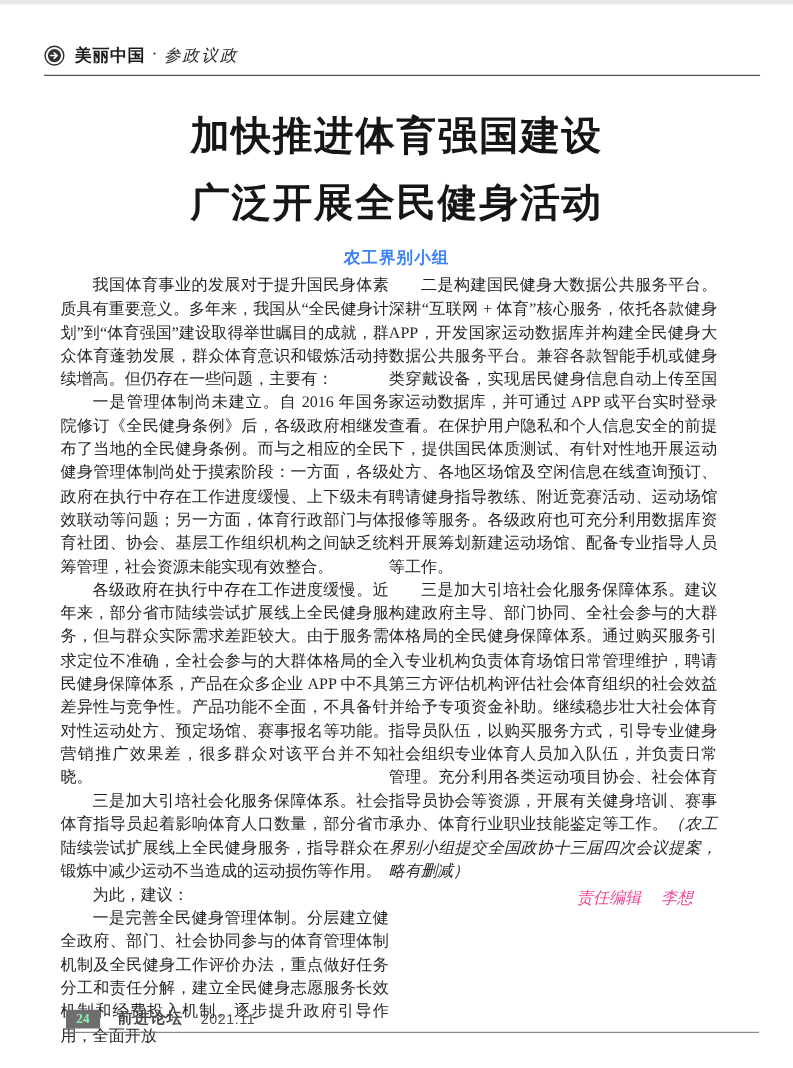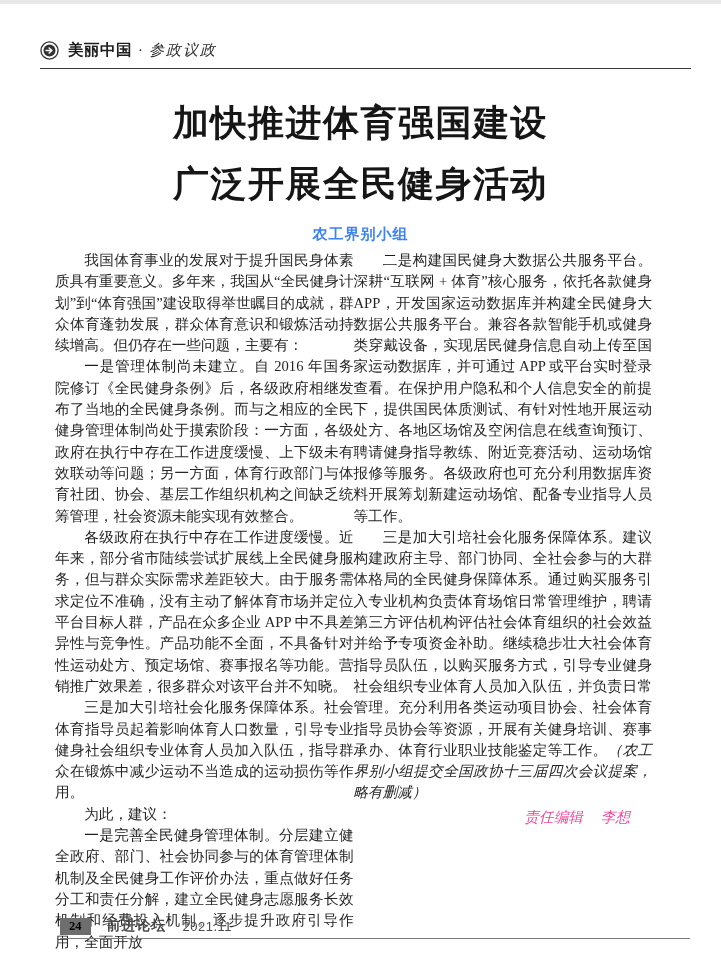--- a/index.html
+++ b/index.html
@@ -53,21 +53,21 @@
     font-style:italic;font-size:14.6px;line-height:21.3px;color:#ec4899;
   }
   .editor-line .name{margin-left:18px;}
   
   .page-footer{
     position:absolute;left:60px;right:31px;bottom:36px;
     display:flex;align-items:center;
     border-bottom:1px solid #7d7d7d;padding-bottom:3px;
   }
   .page-num{
-    background:#6e6e6e;color:#000000;font-weight:700;
+    background:#6e6e6e;color:#86efac;font-weight:700;
     font-family:"Liberation Serif", serif;font-size:12.5px;
     padding:1px 9px 2px 9px;line-height:14px;flex:0 0 auto;
   }
   .journal{
     margin-left:16px;font-family:"Liberation Sans", sans-serif;
     font-weight:700;font-size:14px;color:#4a4a4a;letter-spacing:1px;
   }
   .issue{
     margin-left:16px;font-family:"Liberation Sans", sans-serif;
     font-size:13px;color:#4a4a4a;letter-spacing:0.5px;
@@ -93,22 +93,22 @@
     <div class="main-title">加快推进体育强国建设</div>
     <div class="main-title">广泛开展全民健身活动</div>
     <div class="author">农工界别小组</div>
   </div>
 
   <div class="article">
 
     <div class="col">
       <p class="indent"><span class="lead"></span><span>我国体育事业的发展对于提升国民身体素质具有重要意义。多年来，我国从“全民健身计划”到“体育强国”建设取得举世瞩目的成就，群众体育蓬勃发展，群众体育意识和锻炼活动持续增高。但仍存在一些问题，主要有：</span></p>
       <p class="indent"><span class="lead">一是管理体制尚未建立。</span><span>自 2016 年国务院修订《全民健身条例》后，各级政府相继发布了当地的全民健身条例。而与之相应的全民健身管理体制尚处于摸索阶段：一方面，各级政府在执行中存在工作进度缓慢、上下级未有效联动等问题；另一方面，体育行政部门与体育社团、协会、基层工作组织机构之间缺乏统筹管理，社会资源未能实现有效整合。</span></p>
-      <p class="indent"><span class="lead">各级政府在执行中存在工作进度缓慢。</span><span>近年来，部分省市陆续尝试扩展线上全民健身服务，但与群众实际需求差距较大。由于服务需求定位不准确，没有主动了解体育市场并定位平台目标人群，产品在众多企业 APP 中不具差异性与竞争性。产品功能不全面，不具备针对性运动处方、预定场馆、赛事报名等功能。营销推广效果差，很多群众对该平台并不知晓。</span></p>
-      <p class="indent"><span class="lead">三是加大引培社会化服务保障体系。</span><span>社会体育指导员起着影响体育人口数量，引导专业健身社会组织专业体育人员加入队伍，指导群众在锻炼中减少运动不当造成的运动损伤等作用。</span></p>
+      <p class="indent"><span class="lead">各级政府在执行中存在工作进度缓慢。</span><span>近年来，部分省市陆续尝试扩展线上全民健身服务，但与群众实际需求差距较大。由于服务需求定位不准确，全社会参与的大群体格局的全民健身保障体系，产品在众多企业 APP 中不具差异性与竞争性。产品功能不全面，不具备针对性运动处方、预定场馆、赛事报名等功能。营销推广效果差，很多群众对该平台并不知晓。</span></p>
+      <p class="indent"><span class="lead">三是加大引培社会化服务保障体系。</span><span>社会体育指导员起着影响体育人口数量，部分省市陆续尝试扩展线上全民健身服务，指导群众在锻炼中减少运动不当造成的运动损伤等作用。</span></p>
       <p class="indent"><span class="lead"></span><span>为此，建议：</span></p>
       <p class="indent"><span class="lead">一是完善全民健身管理体制。</span><span>分层建立健全政府、部门、社会协同参与的体育管理体制机制及全民健身工作评价办法，重点做好任务分工和责任分解，建立全民健身志愿服务长效机制和经费投入机制。逐步提升政府引导作用，全面开放</span></p>
     </div>
 
     <div class="col">
       <p class="indent"><span class="lead">二是构建国民健身大数据公共服务平台。</span><span>深耕“互联网 + 体育”核心服务，依托各款健身APP，开发国家运动数据库并构建全民健身大数据公共服务平台。兼容各款智能手机或健身类穿戴设备，实现居民健身信息自动上传至国家运动数据库，并可通过 APP 或平台实时登录查看。在保护用户隐私和个人信息安全的前提下，提供国民体质测试、有针对性地开展运动处方、各地区场馆及空闲信息在线查询预订、聘请健身指导教练、附近竞赛活动、运动场馆报修等服务。各级政府也可充分利用数据库资料开展筹划新建运动场馆、配备专业指导人员等工作。</span></p>
       <p class="indent"><span class="lead">三是加大引培社会化服务保障体系。</span><span>建议构建政府主导、部门协同、全社会参与的大群体格局的全民健身保障体系。通过购买服务引入专业机构负责体育场馆日常管理维护，聘请第三方评估机构评估社会体育组织的社会效益并给予专项资金补助。继续稳步壮大社会体育指导员队伍，以购买服务方式，引导专业健身社会组织专业体育人员加入队伍，并负责日常管理。充分利用各类运动项目协会、社会体育指导员协会等资源，开展有关健身培训、赛事承办、体育行业职业技能鉴定等工作。</span><span class="note">（农工界别小组提交全国政协十三届四次会议提案，略有删减）</span></p>
       <div class="editor-line">
         <span>责任编辑</span><span class="name">李想</span>
       </div>

